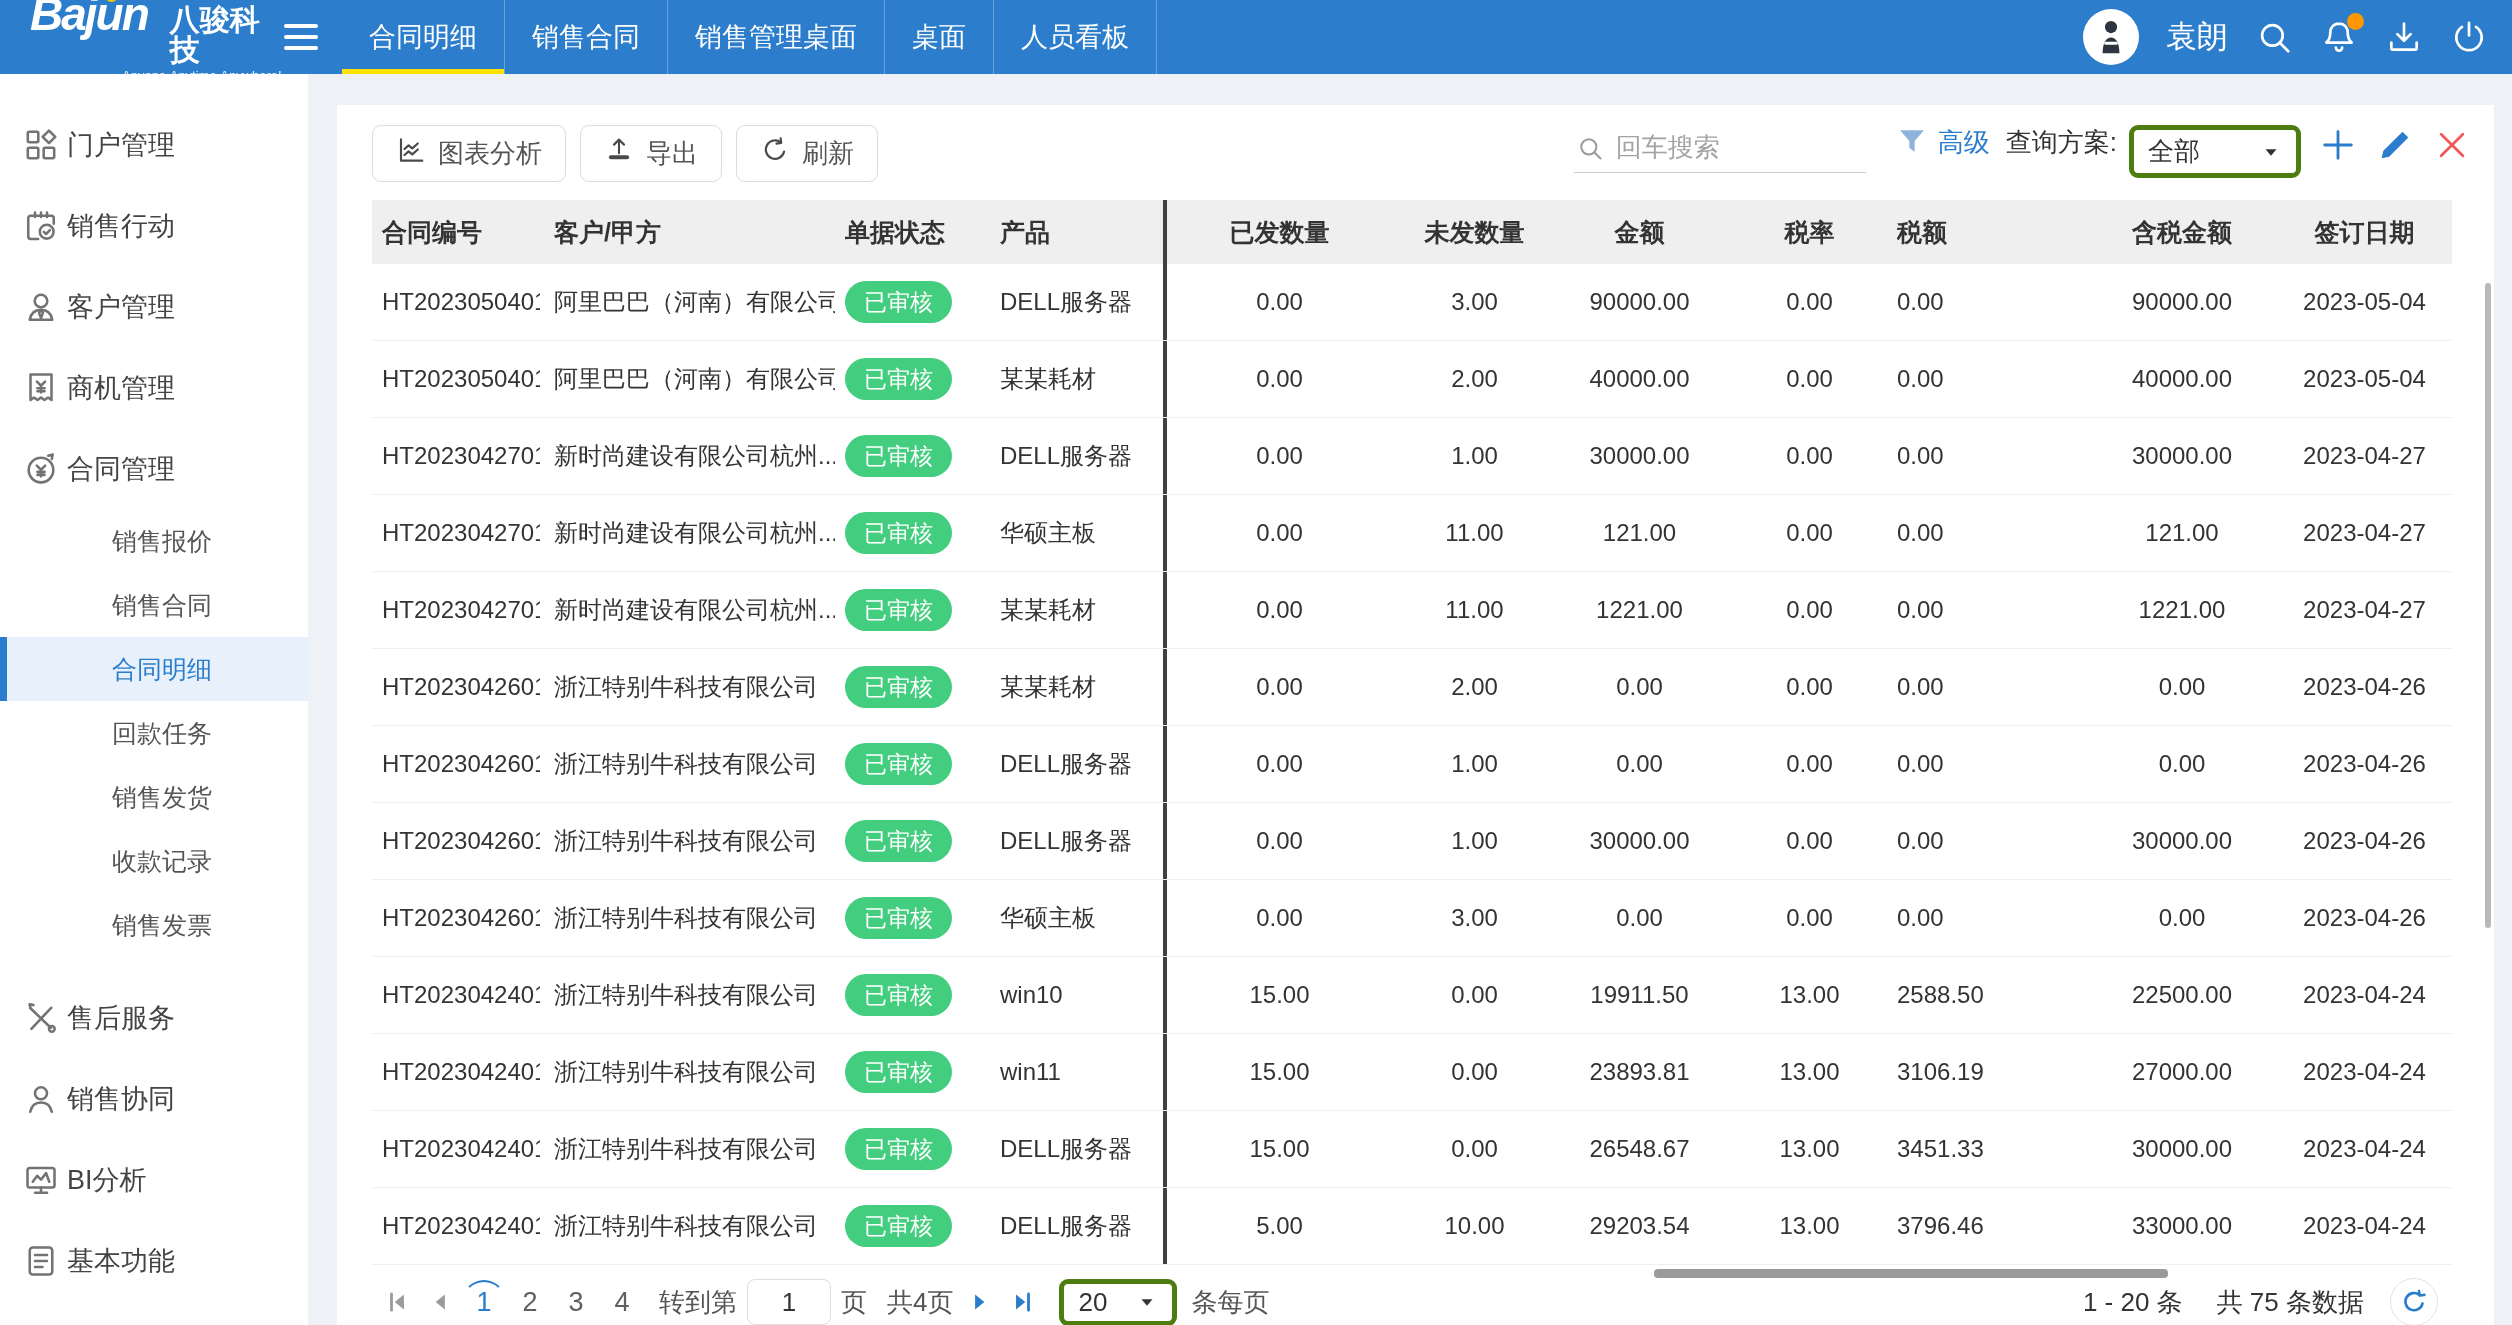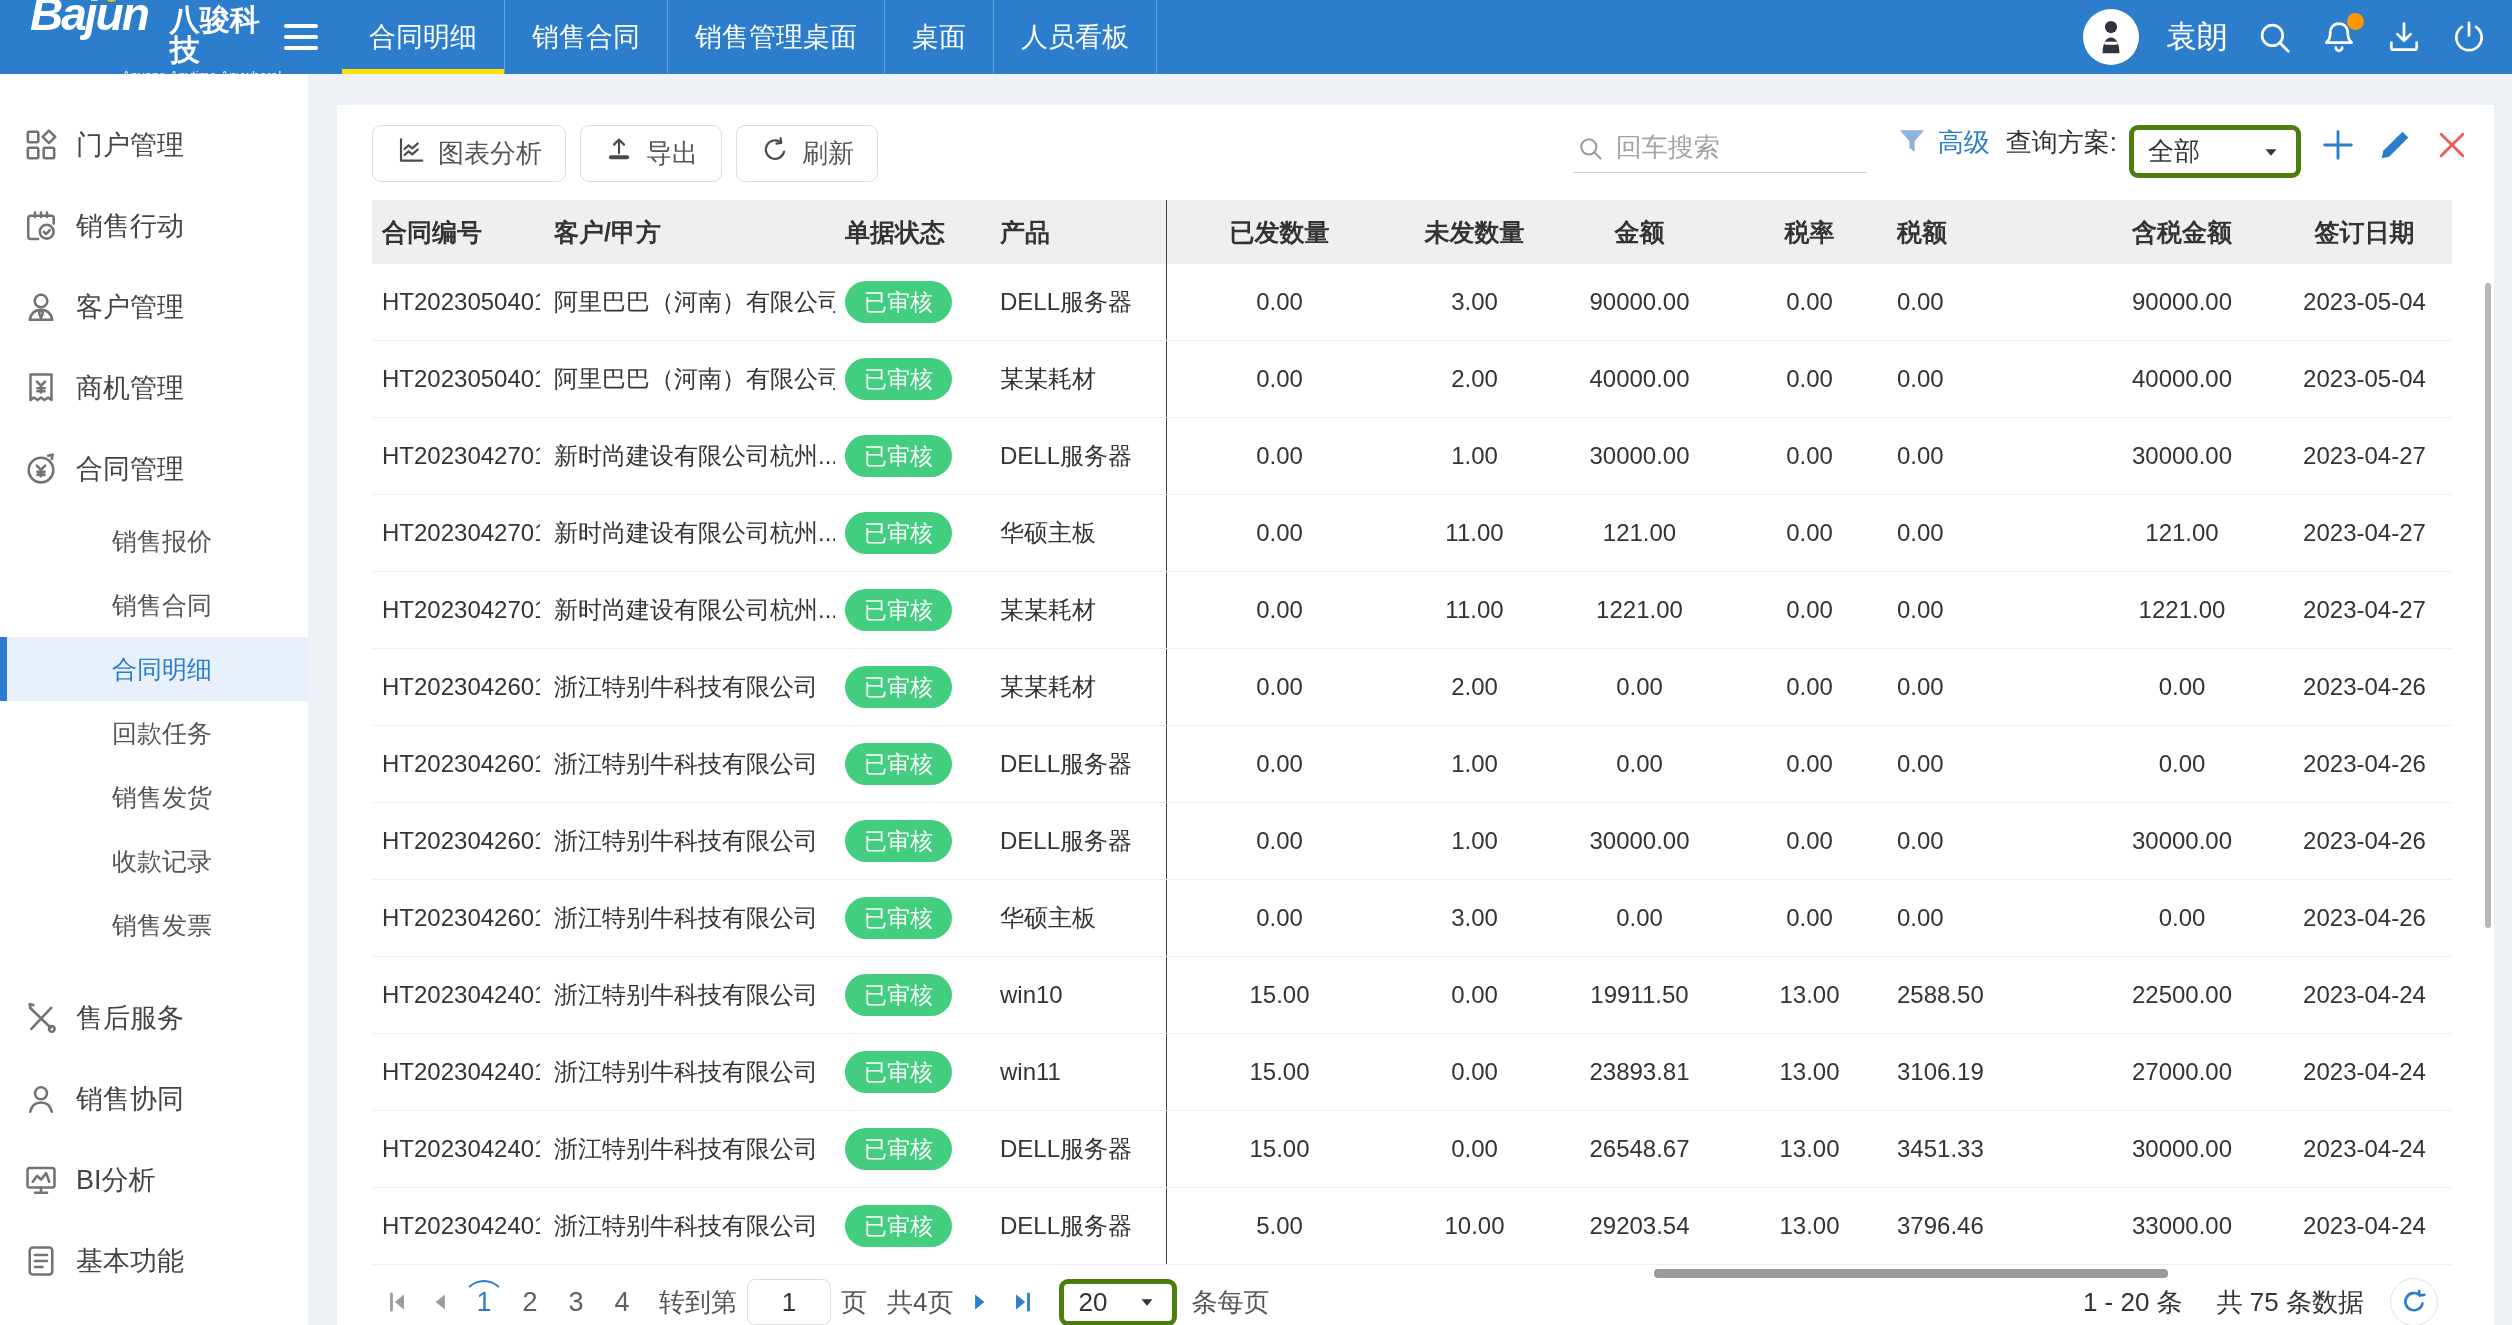--- a/index.html
+++ b/index.html
@@ -24,21 +24,21 @@
   .nav-right{margin-left:auto;display:flex;align-items:center;gap:27px;padding-right:24px;}
   .avatar{width:56px;height:56px;border-radius:50%;background:#fff;display:flex;align-items:center;justify-content:center;cursor:pointer;flex:0 0 auto;}
   .avatar svg{width:46px;height:46px;}
   .user-name{font-size:31px;cursor:pointer;white-space:nowrap;}
   .nav-icon{width:38px;height:38px;position:relative;cursor:pointer;display:inline-flex;}
   .nav-icon svg{width:38px;height:38px;}
   .bell-dot{position:absolute;top:-5px;right:-6px;width:17px;height:17px;background:#ff9800;border-radius:50%;border:none;}
 
   
   .sidebar{position:absolute;top:74px;left:0;width:308px;bottom:0;background:#fff;padding-top:30px;overflow:hidden;}
-  .side-item{height:81px;display:flex;align-items:center;padding-left:23px;gap:17px;color:#444;font-size:27px;cursor:pointer;white-space:nowrap;}
+  .side-item{height:81px;display:flex;align-items:center;padding-left:23px;gap:8px;color:#444;font-size:27px;cursor:pointer;white-space:nowrap;}
   .side-item.gap-top{margin-top:20px;}
   .side-icon{width:36px;height:36px;color:#737373;display:inline-flex;flex:0 0 auto;}
   .side-icon svg{width:36px;height:36px;}
   .sub-item{height:64px;display:flex;align-items:center;padding-left:112px;font-size:25px;color:#555;position:relative;cursor:pointer;white-space:nowrap;}
   .sub-item.active{background:#e8f1fb;color:#2a7dcc;}
   .sub-item.active::before{content:"";position:absolute;left:0;top:0;bottom:0;width:7px;background:#2a7dcc;}
 
   
   .card{position:absolute;left:337px;top:105px;width:2157px;height:1220px;background:#fff;}
   .toolbar{position:absolute;left:35px;right:22px;top:20px;height:58px;display:flex;align-items:flex-start;}
@@ -64,21 +64,21 @@
   .closei{color:#f25a5a;}
 
   
   .table{position:absolute;left:35px;top:95px;width:2080px;}
   .thead{display:flex;height:64px;background:#efefef;align-items:center;font-weight:bold;font-size:25px;color:#333;}
   .tr{display:flex;height:77px;align-items:center;border-bottom:1px solid #f0f0f0;font-size:24px;color:#333;background:#fff;}
   .cell{overflow:hidden;white-space:nowrap;flex:0 0 auto;}
   .c0{width:168px;padding-left:10px;}
   .c1{width:295px;padding-left:14px;}
   .c2{width:155px;padding-left:10px;}
-  .c3{width:177px;padding-left:10px;align-self:stretch;display:flex;align-items:center;border-right:1px solid #404040;}
+  .c3{width:177px;padding-left:10px;align-self:stretch;display:flex;align-items:center;border-right:4px solid #404040;}
   .c4{width:225px;text-align:center;}
   .c5{width:165px;text-align:center;}
   .c6{width:165px;text-align:center;}
   .c7{width:175px;text-align:center;}
   .c8{width:190px;}
   .c9{width:190px;text-align:center;}
   .c10{width:175px;text-align:center;}
   .badge{display:inline-block;background:#42cd7f;color:#fff;font-size:23px;height:42px;line-height:42px;padding:0 19px;border-radius:21px;}
 
   .vscroll{position:absolute;left:2148px;top:178px;width:6px;height:645px;background:#b8b8b8;border-radius:3px;cursor:pointer;}

